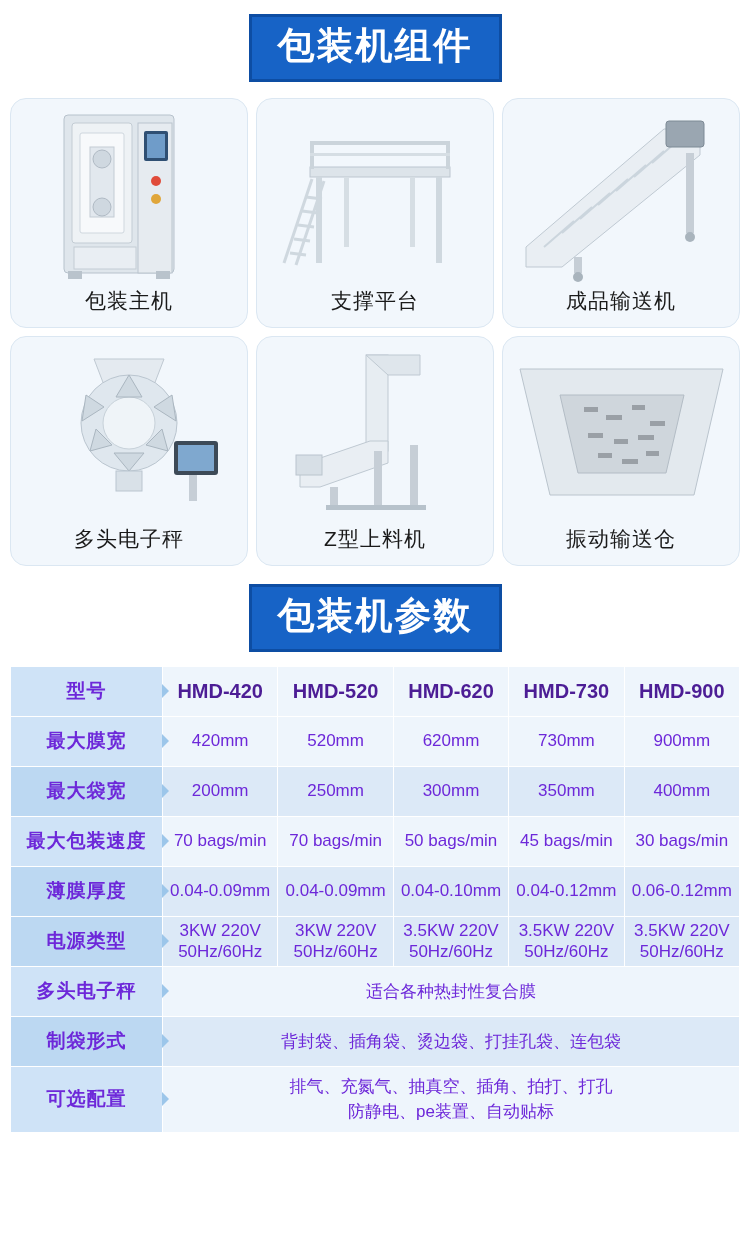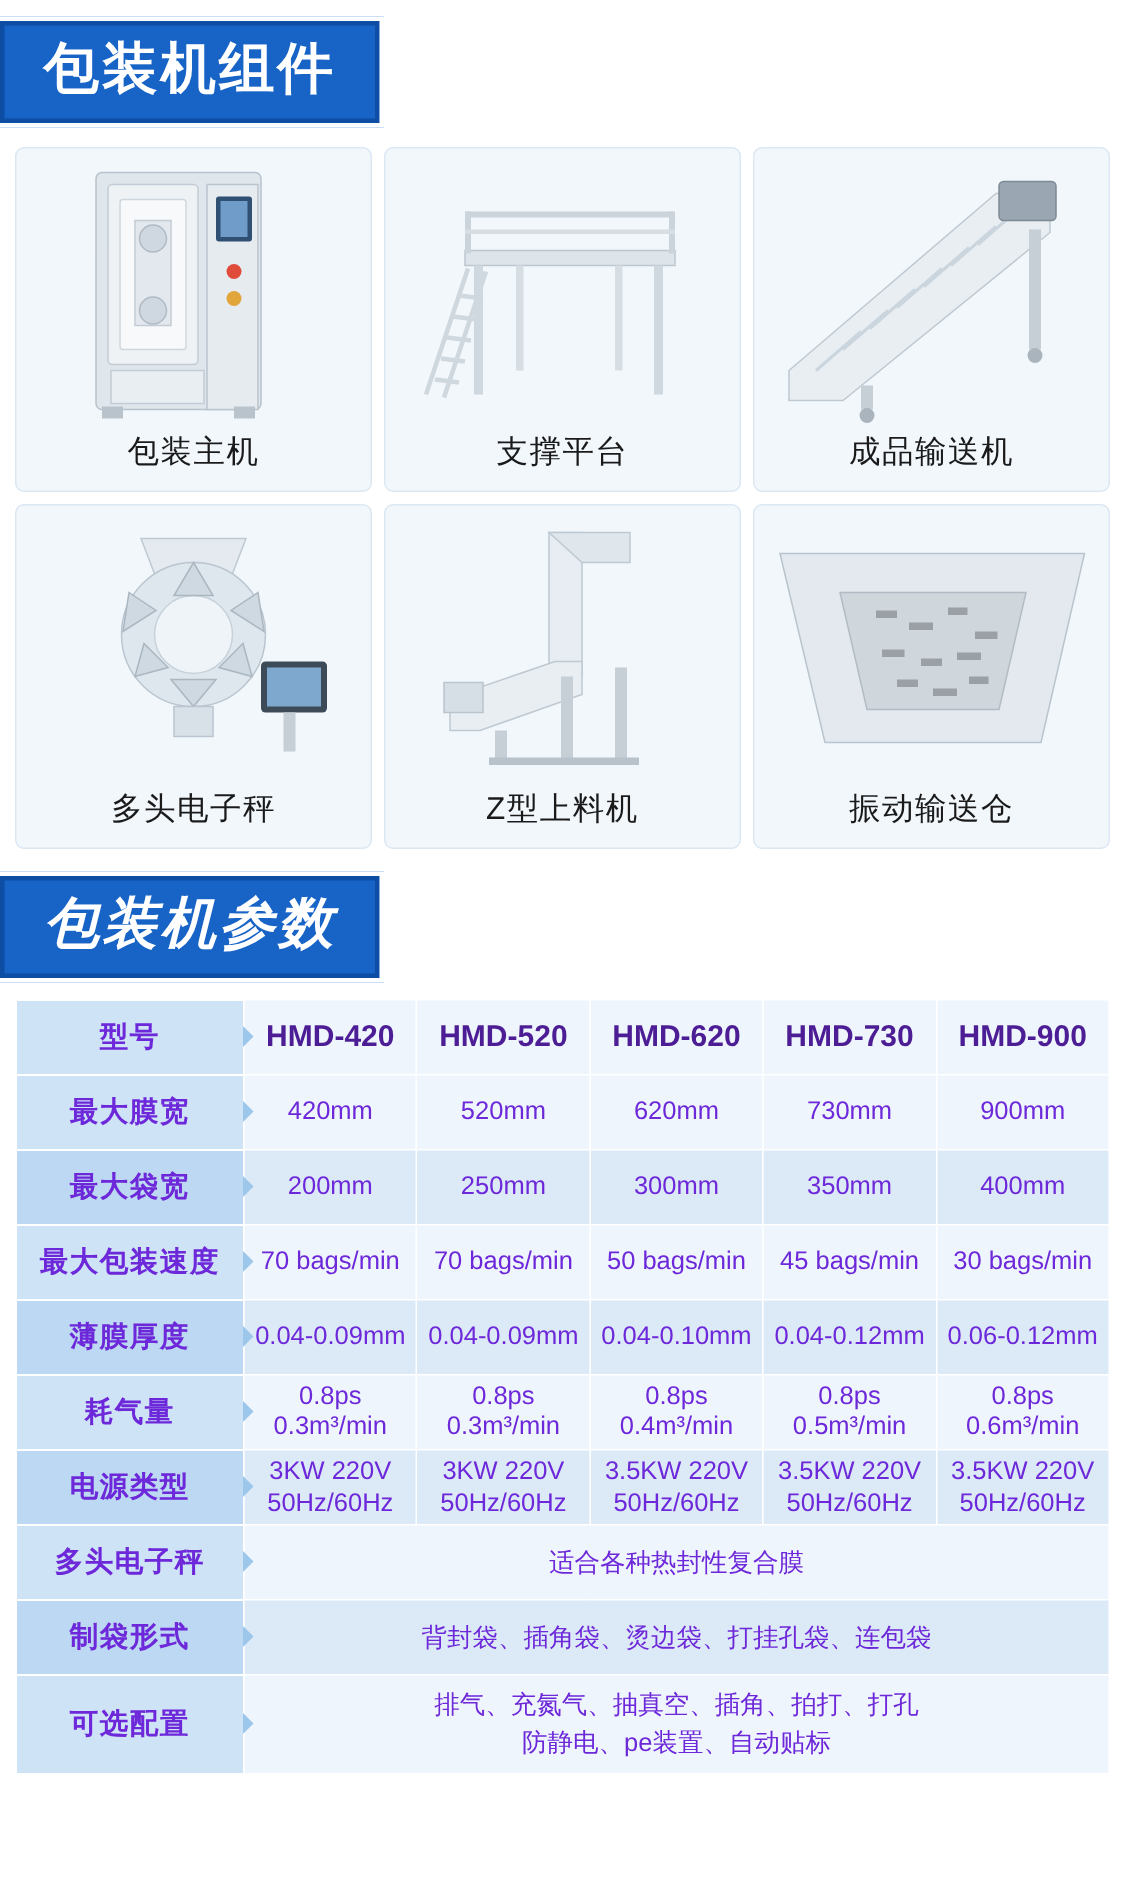--- a/index.html
+++ b/index.html
@@ -7,48 +7,48 @@
     margin: 0; padding: 0;
     width: 750px; height: 1256px;
     background: #ffffff;
     font-family: "Liberation Sans", sans-serif;
     overflow: hidden;
   }
   .page { position: relative; width: 750px; height: 1256px; }
 
   
   .banner-wrap {
-    display: flex; align-items: center;
+    display: flex; justify-content: center; align-items: center;
   }
   .banner {
     background: #1763c6;
     color: #ffffff;
     font-size: 37px;
     font-weight: bold;
     letter-spacing: 2px;
     padding: 10px 26px 13px 26px;
     border: 3px solid #0d4da3;
     outline: 3px solid #ffffff;
     box-shadow: 0 0 0 3px #2a7ae0;
     line-height: 1.05;
   }
   #banner-components { margin-top: 14px; }
-  #banner-params { margin-top: 18px; font-style: italic; }
+  #banner-params { margin-top: 18px; }
 
   
   .grid {
     margin: 16px 10px 0 10px;
     display: grid;
     grid-template-columns: repeat(3, 1fr);
     gap: 8px;
   }
   .card {
     background: #f2f7fc;
     border: 1px solid #dbe7f2;
-    border-radius: 6px;
+    border-radius: 16px;
     height: 230px;
     display: flex;
     flex-direction: column;
     align-items: center;
     justify-content: flex-start;
     padding: 8px 6px 6px 6px;
     overflow: hidden;
   }
   .card-art {
     flex: 1 1 auto;
@@ -299,28 +299,20 @@
 
       <tr class="row-b">
         <td class="rowhead">薄膜厚度</td>
         <td class="cell">0.04-0.09mm</td>
         <td class="cell">0.04-0.09mm</td>
         <td class="cell">0.04-0.10mm</td>
         <td class="cell">0.04-0.12mm</td>
         <td class="cell">0.06-0.12mm</td>
       </tr>
 
-      <tr class="row-a">
-        <td class="rowhead">耗气量</td>
-        <td class="cell sub">0.8ps 0.3m³/min</td>
-        <td class="cell sub">0.8ps 0.3m³/min</td>
-        <td class="cell sub">0.8ps 0.4m³/min</td>
-        <td class="cell sub">0.8ps 0.5m³/min</td>
-        <td class="cell sub">0.8ps 0.6m³/min</td>
-      </tr>
 
       <tr class="row-b">
         <td class="rowhead">电源类型</td>
         <td class="cell two-line" style="white-space:pre-line">3KW 220V
 50Hz/60Hz</td>
         <td class="cell two-line" style="white-space:pre-line">3KW 220V
 50Hz/60Hz</td>
         <td class="cell two-line" style="white-space:pre-line">3.5KW 220V
 50Hz/60Hz</td>
         <td class="cell two-line" style="white-space:pre-line">3.5KW 220V

